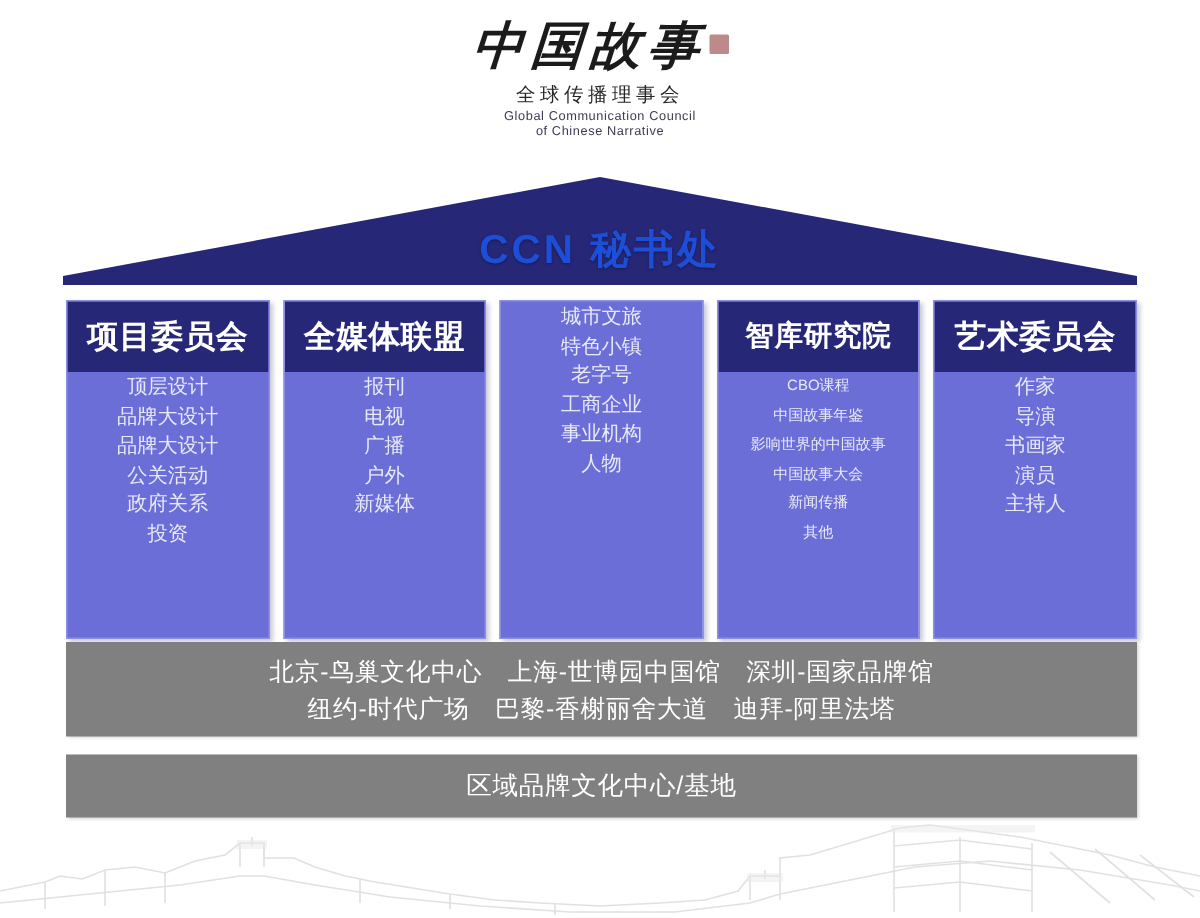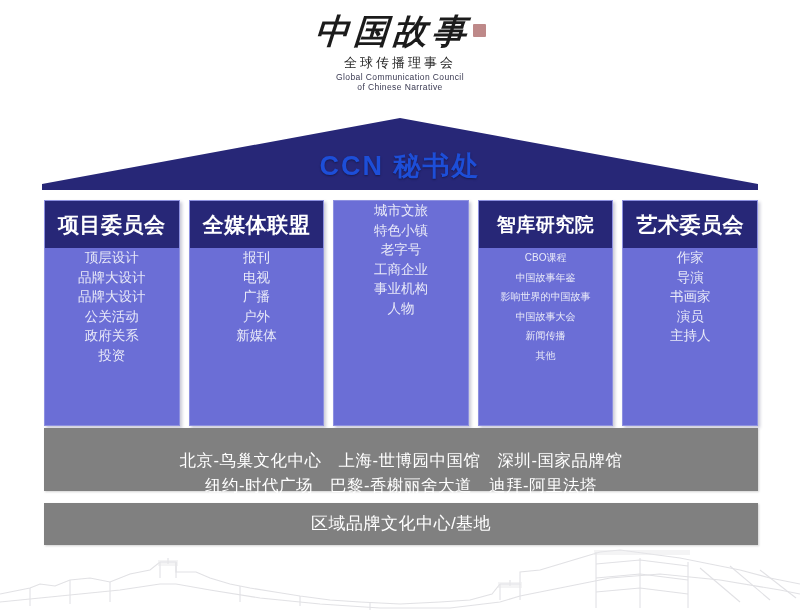--- a/index.html
+++ b/index.html
@@ -130,21 +130,21 @@
     left: 44px;
     width: 714px;
     background: #808080;
     color: #ffffff;
     text-align: center;
     box-shadow: 1px 1px 2px rgba(0,0,0,.18);
   }
   #band-venues {
     top: 428px;
     height: 63px;
-    padding-top: 20px;
+    padding-top: 8px;
     box-sizing: border-box;
   }
   .band-line {
     font-size: 16.5px;
     line-height: 25px;
     letter-spacing: .5px;
   }
   #band-region {
     top: 503px;
     height: 42px;

